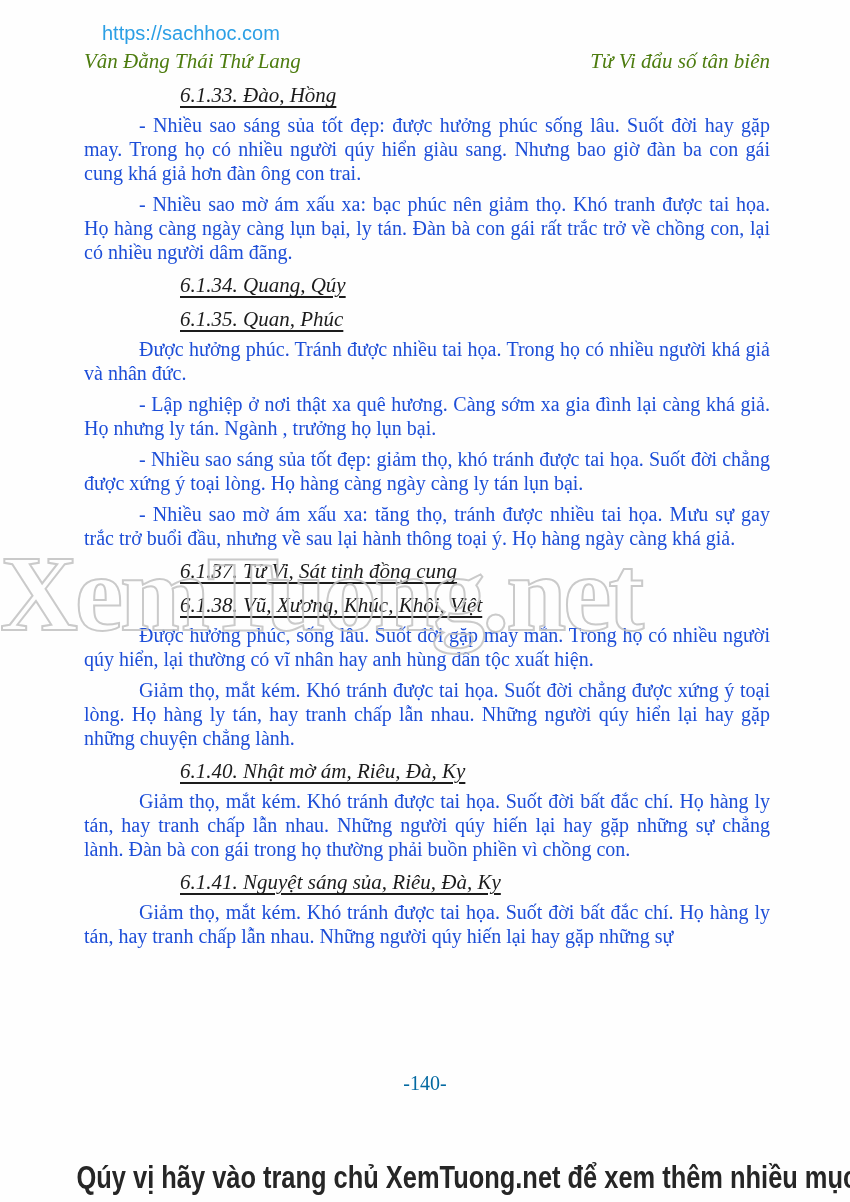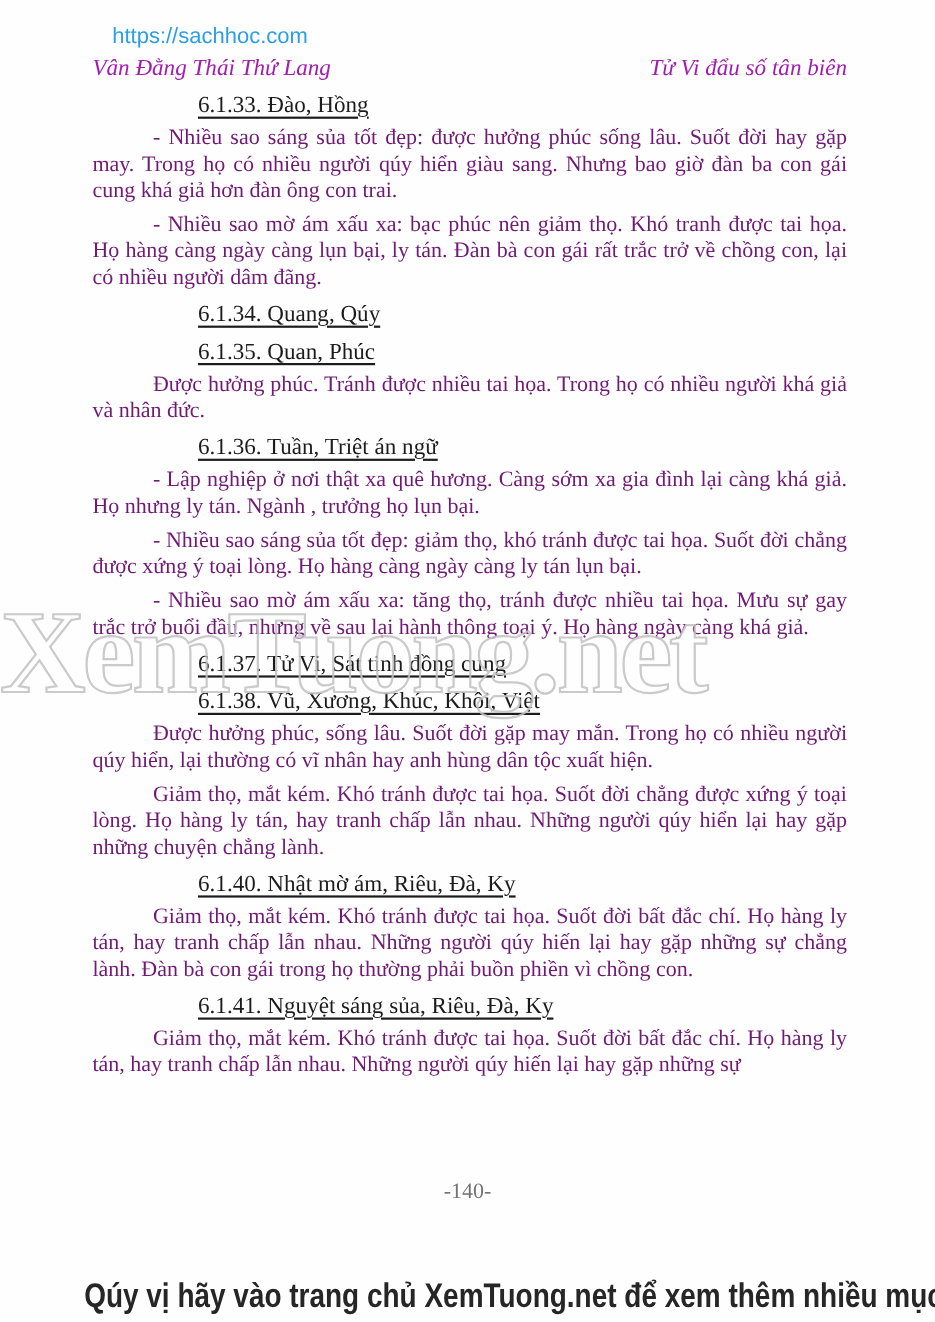--- a/index.html
+++ b/index.html
@@ -27,40 +27,41 @@
     color: #2b9fe5;
     text-decoration: none;
     cursor: pointer;
   }
   .hdr-row {
     display: flex;
     justify-content: space-between;
     align-items: baseline;
     font-style: italic;
     font-size: 21px;
-    color: #a21caf;
+    color: #4d7c0f;
     margin-top: 4px;
     margin-bottom: 2px;
   }
   .sec-heading {
     font-size: 21px;
+    font-style: italic;
     font-weight: normal;
     text-decoration: underline;
     text-underline-offset: 4px;
     margin: 9px 0 5px 96px;
     color: #1c1c1c;
     line-height: 25px;
   }
   .para {
     margin: 0 0 7px 0;
     font-size: 20px;
     line-height: 24px;
     text-indent: 55px;
     text-align: justify;
-    color: #701a75;
+    color: #1d4ed8;
   }
   .watermark {
     position: absolute;
     top: 532px;
     left: 0;
     width: 100%;
     text-align: left;
     font-family: Liberation Serif, serif;
     font-weight: bold;
     font-size: 108px;
@@ -72,21 +73,21 @@
     white-space: nowrap;
     z-index: 5;
   }
   .page-number {
     position: absolute;
     top: 1072px;
     left: 0;
     width: 100%;
     text-align: center;
     font-size: 20px;
-    color: #737373;
+    color: #0369a1;
   }
   .footer-banner {
     position: absolute;
     bottom: 6px;
     left: 0;
     width: 100%;
     text-align: center;
     font-family: "Liberation Sans", sans-serif;
     font-weight: bold;
     font-size: 31px;
@@ -116,21 +117,20 @@
   <section class="sec">
     <h3 class="sec-heading">6.1.34. Quang, Qúy</h3>
         </section>
 
   <section class="sec">
     <h3 class="sec-heading">6.1.35. Quan, Phúc</h3>
   <p class="para">Được hưởng phúc. Tránh được nhiều tai họa. Trong họ có nhiều người khá giả và nhân đức.</p>
         </section>
 
   <section class="sec">
-    <h3 class="sec-heading">6.1.36. Tuần, Triệt án ngữ</h3>
   <p class="para">- Lập nghiệp ở nơi thật xa quê hương. Càng sớm xa gia đình lại càng khá giả. Họ nhưng ly tán. Ngành , trưởng họ lụn bại.</p>
           <p class="para">- Nhiều sao sáng sủa tốt đẹp: giảm thọ, khó tránh được tai họa. Suốt đời chẳng được xứng ý toại lòng. Họ hàng càng ngày càng ly tán lụn bại.</p>
           <p class="para">- Nhiều sao mờ ám xấu xa: tăng thọ, tránh được nhiều tai họa. Mưu sự gay trắc trở buổi đầu, nhưng về sau lại hành thông toại ý. Họ hàng ngày càng khá giả.</p>
         </section>
 
   <section class="sec">
     <h3 class="sec-heading">6.1.37. Tử Vi, Sát tinh đồng cung</h3>
         </section>
 
   <section class="sec">

